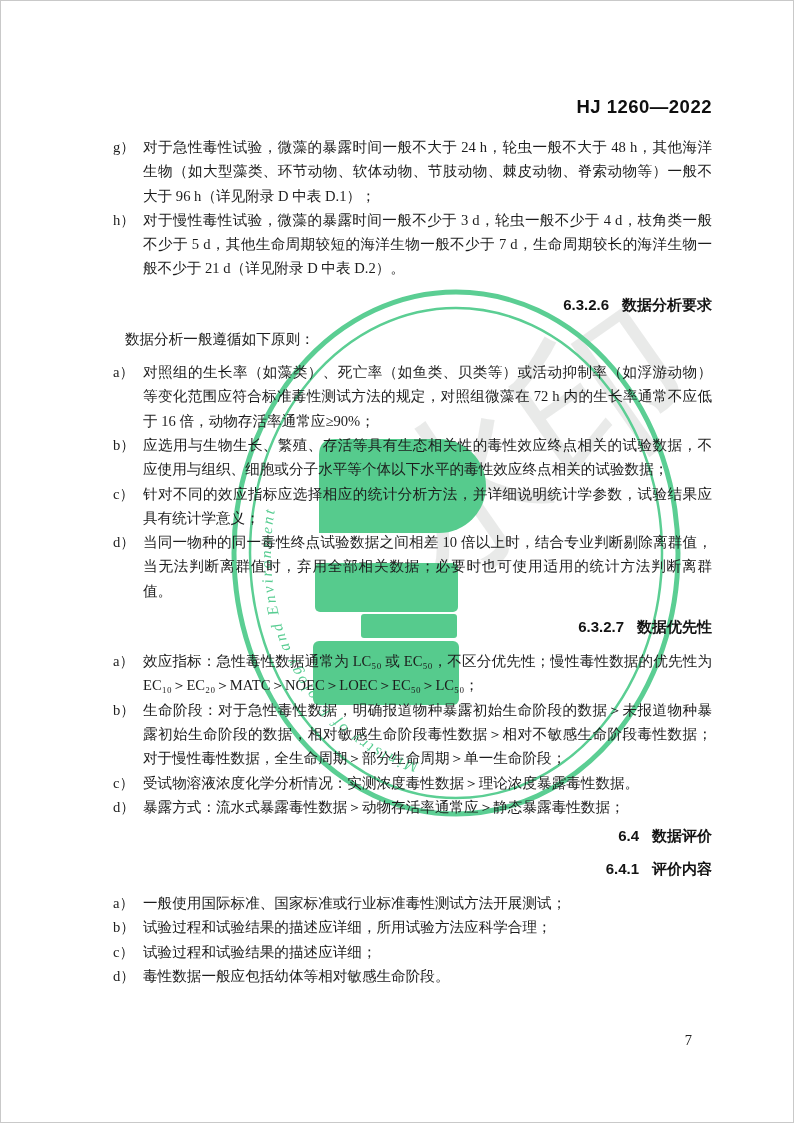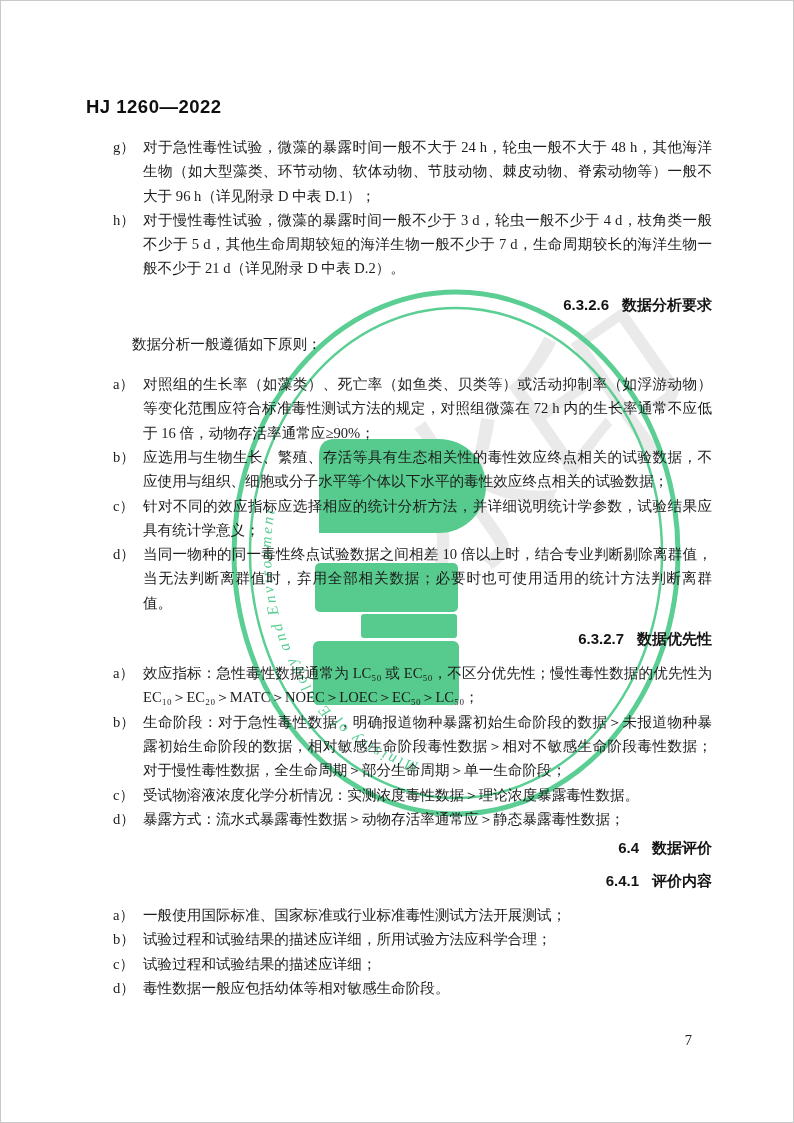--- a/index.html
+++ b/index.html
@@ -7,31 +7,31 @@
     position:relative;width:794px;height:1123px;margin:0 auto;
     background:#fff;box-sizing:border-box;border:1px solid #c9c9c9;overflow:hidden;
     font-family:"Liberation Serif","DejaVu Serif",serif;color:#1c1c1c;
   }
   .wm{position:absolute;left:0;top:0;z-index:0;}
   .content{
     position:absolute;z-index:1;left:85px;top:95px;width:626px;
     font-size:14.6px;line-height:24.3px;text-align:justify;
   }
   .doc-header{
-    font-family:"Liberation Sans","DejaVu Sans",sans-serif;
+    text-align:right;font-family:"Liberation Sans","DejaVu Sans",sans-serif;
     font-weight:700;font-size:18.5px;color:#0f0f0f;letter-spacing:.5px;
     margin:0 0 17px 0;line-height:22px;
   }
   .h3{
     font-family:"Liberation Sans","DejaVu Sans",sans-serif;font-weight:700;
     font-size:15px;color:#141414;margin:13px 0 11px 0;line-height:22px;text-align:right;
   }
   .h3 .ht{margin-left:13px;}
   .h3.gap{margin-top:6px;}
-  .para{margin:16px;text-indent:2.05em;}
+  .para{margin:9px;text-indent:2.05em;}
   .olist{margin:0 0 0 27px;}
   .li{display:flex;}
   .li-label{flex:0 0 30px;}
   .li-text{flex:1;text-align:justify;}
   .pagenum{position:absolute;z-index:1;right:101px;top:1031px;font-size:14.5px;color:#222;}
 </style>
 </head>
 <body>
 
 <div class="page">

